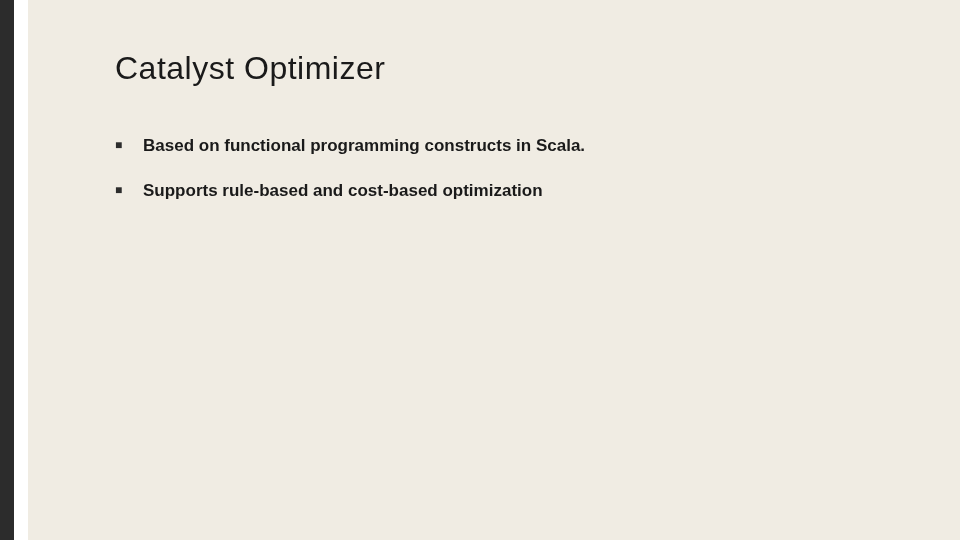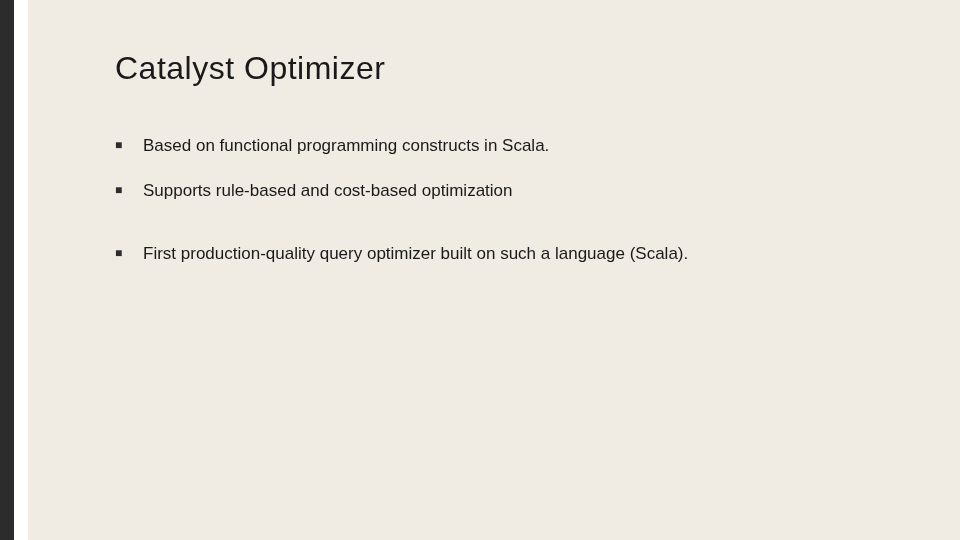--- a/index.html
+++ b/index.html
@@ -29,20 +29,21 @@
   .title {
     font-size: 32px;
     font-weight: 400;
     margin: 0 0 48px 0;
     letter-spacing: 0.5px;
   }
   ul.bullets {
     list-style: none;
     padding: 0;
     margin: 0;
+    font-weight: bold;
   }
   ul.bullets > li {
     position: relative;
     padding-left: 28px;
     margin-bottom: 22px;
     font-size: 17px;
     line-height: 1.35;
   }
   ul.bullets > li::before {
     content: "■";
@@ -83,17 +84,14 @@
 <div class="content">
   <h1 class="title">Catalyst Optimizer</h1>
 
   <ul class="bullets">
     <li>
       <span>Based on functional programming constructs in Scala.</span>
     </li>
     <li class="gap-large">
       <span>Supports rule-based and cost-based optimization</span>
     </li>
-    <li>
-      <span>First production-quality query optimizer built on such a language (Scala).</span>
-    </li>
   </ul>
 </div>
 
 </body></html>

